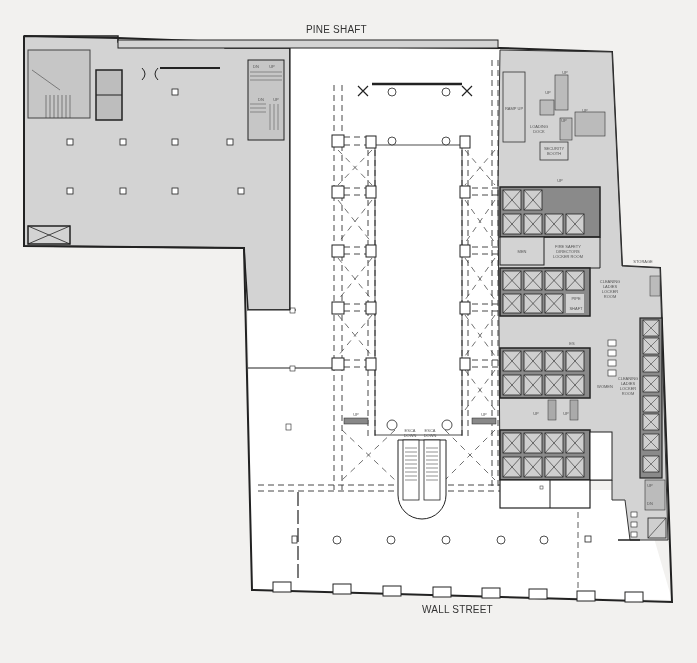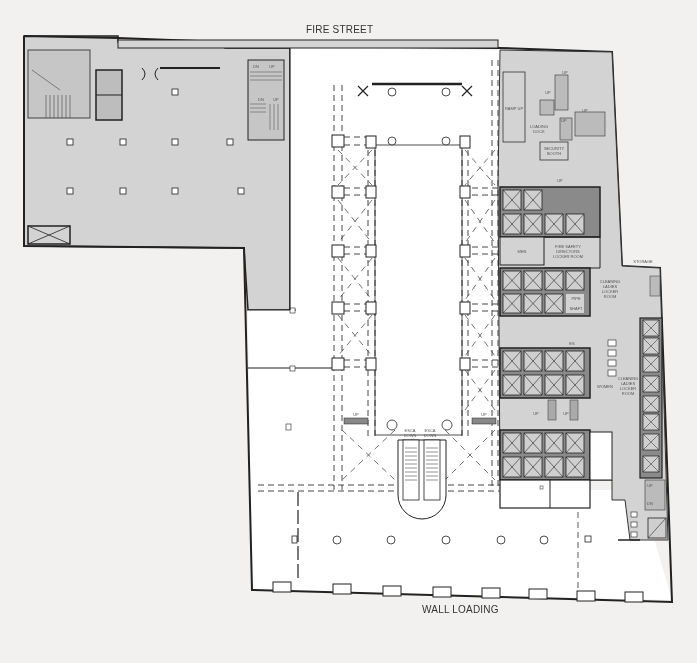--- a/index.html
+++ b/index.html
@@ -4,22 +4,22 @@
 <style>
   html, body { margin:0; padding:0; }
   body { width:697px; height:663px; background:#f2f1ef; overflow:hidden; font-family:"Liberation Sans", sans-serif; position:relative; }
   .street { position:absolute; font-family:"Liberation Sans", sans-serif; font-size:10px; color:#333; letter-spacing:0.2px; }
   svg { position:absolute; left:0; top:0; }
   .lblsm { font-family:"Liberation Sans", sans-serif; font-size:4px; fill:#555; text-anchor:middle; }
 </style>
 </head>
 <body>
 
-<div class="street" style="left:306px; top:24px;">FIRE STREET</div>
-<div class="street" style="left:422px; top:604px;">WALL LOADING</div>
+<div class="street" style="left:306px; top:24px;">PINE SHAFT</div>
+<div class="street" style="left:422px; top:604px;">WALL STREET</div>
 
 <svg width="697" height="663" viewBox="0 0 697 663">
 
   <g>
     <polygon points="24,36 118,36 118,42 225,42 225,48 290,48 290,310 248,310 244,248 24,246" fill="#d3d3d3" stroke="#222" stroke-width="1.5"></polygon>
   </g>
 
   <g>
     <polygon points="290,48 500,50 500,185 498,490 300,490 252,490 248,310 290,310" fill="#ffffff" stroke="none"></polygon>
     <polygon points="252,490 640,490 672,600 255,590" fill="#fff" stroke="none"></polygon>

